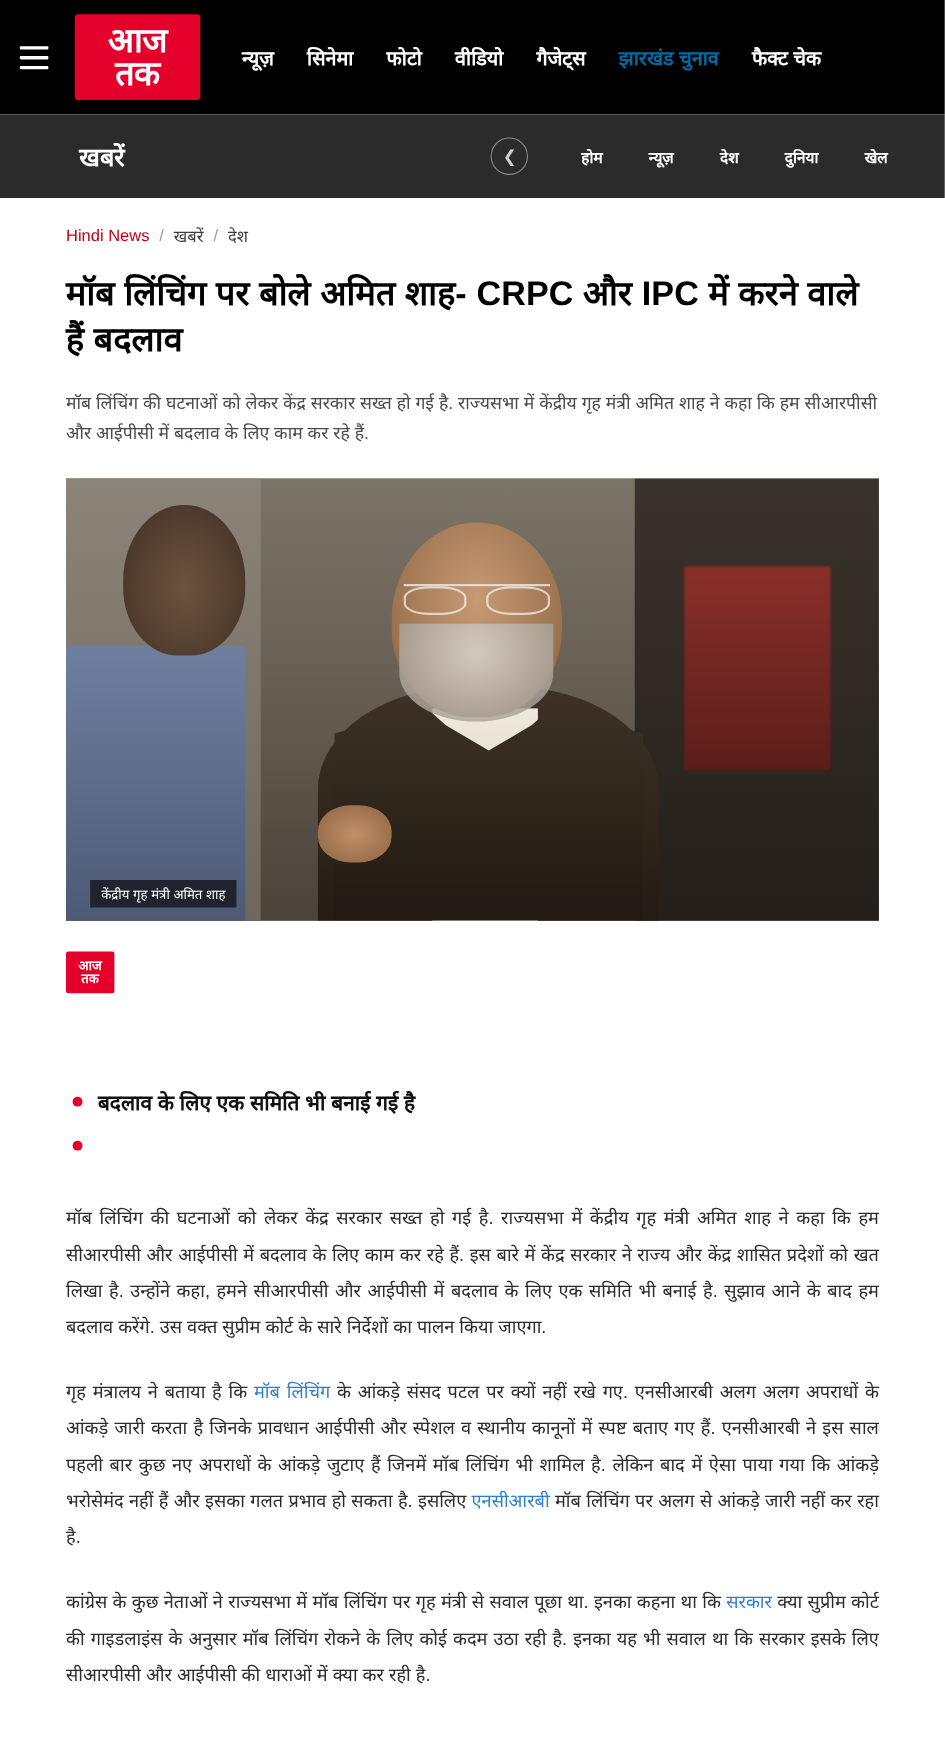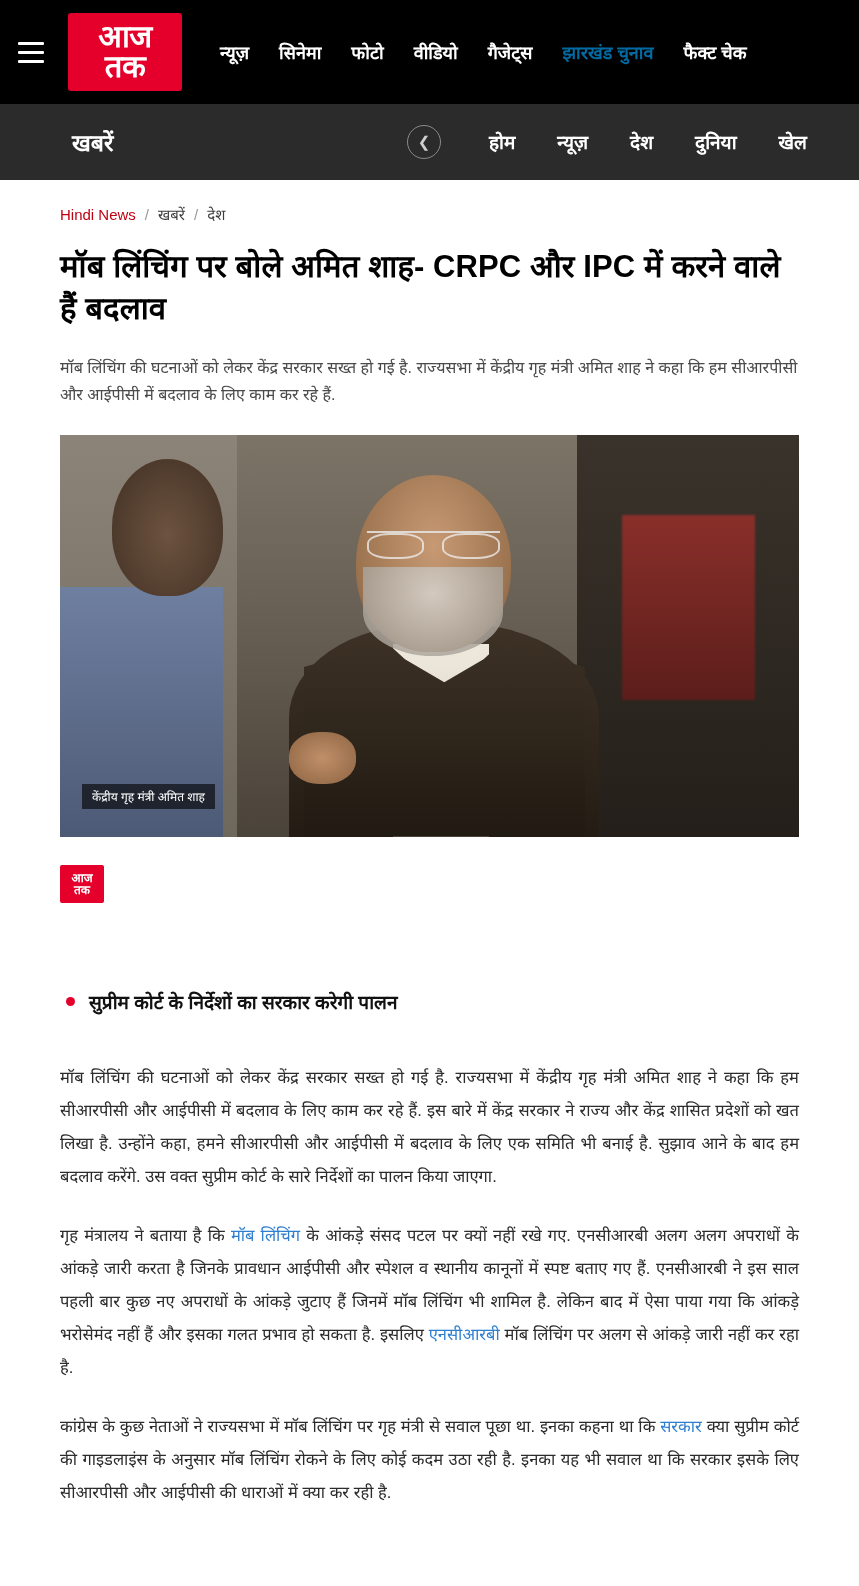--- a/index.html
+++ b/index.html
@@ -102,21 +102,21 @@
   }
   .subnav {
     display: flex;
     align-items: center;
     gap: 42px;
     margin-left: auto;
     padding-right: 26px;
   }
   .subnav a {
     color: #ffffff;
-    font-size: 19px;
+    font-size: 14px;
     font-weight: bold;
     text-decoration: none;
     white-space: nowrap;
   }
   .arrow-btn {
     width: 34px;
     height: 34px;
     border-radius: 50%;
     border: 1px solid #8a8a8a;
     color: #cfcfcf;
@@ -234,21 +234,21 @@
   .hero .glasses:before { left: 0; }
   .hero .glasses:after { right: 0; }
   .hero .hand {
     position: absolute; left: 31%; top: 74%; width: 9%; height: 13%;
     background: radial-gradient(ellipse at 50% 50%, #c08f68 0%, #8d6443 100%);
     border-radius: 45%;
   }
   .hero .caption {
     position: absolute;
     left: 22px;
-    bottom: 28px;
+    bottom: 12px;
     background: rgba(0,0,0,0.62);
     color: #fff;
     font-size: 12px;
     padding: 4px 10px;
   }
 
   
   .byline {
     display: flex;
     align-items: flex-start;
@@ -386,21 +386,24 @@
         <span>
           <span>आज</span><br>
           <span>तक</span>
         </span>
       </div>
     </div>
 
     <div class="highlights">
       <div class="hl-item">
         <div class="hl-dot"></div>
-        <div class="hl-text">सुप्रीम कोर्ट के निर्देशों का सरकार करेगी पालन</div>
+        <div class="hl-text">बदलाव के लिए एक समिति भी बनाई गई है</div>
+      </div>
+      <div class="hl-item">
+        <div class="hl-dot"></div>
       </div>
     </div>
 
     <div class="article-body">
       <p>
         <span>मॉब लिंचिंग की घटनाओं को लेकर केंद्र सरकार सख्त हो गई है. राज्यसभा में केंद्रीय गृह मंत्री अमित शाह ने कहा कि हम सीआरपीसी और आईपीसी में बदलाव के लिए काम कर रहे हैं. इस बारे में केंद्र सरकार ने राज्य और केंद्र शासित प्रदेशों को खत लिखा है. उन्होंने कहा, हमने सीआरपीसी और आईपीसी में बदलाव के लिए एक समिति भी बनाई है. सुझाव आने के बाद हम बदलाव करेंगे. उस वक्त सुप्रीम कोर्ट के सारे निर्देशों का पालन किया जाएगा.</span>
       </p>
       <p>
         <span>गृह मंत्रालय ने बताया है कि </span><a href="#">मॉब लिंचिंग</a><span> के आंकड़े संसद पटल पर क्यों नहीं रखे गए. एनसीआरबी अलग अलग अपराधों के आंकड़े जारी करता है जिनके प्रावधान आईपीसी और स्पेशल व स्थानीय कानूनों में स्पष्ट बताए गए हैं. एनसीआरबी ने इस साल पहली बार कुछ नए अपराधों के आंकड़े जुटाए हैं जिनमें मॉब लिंचिंग भी शामिल है. लेकिन बाद में ऐसा पाया गया कि आंकड़े भरोसेमंद नहीं हैं और इसका गलत प्रभाव हो सकता है. इसलिए </span><a href="#">एनसीआरबी</a><span> मॉब लिंचिंग पर अलग से आंकड़े जारी नहीं कर रहा है.</span>
       </p>

